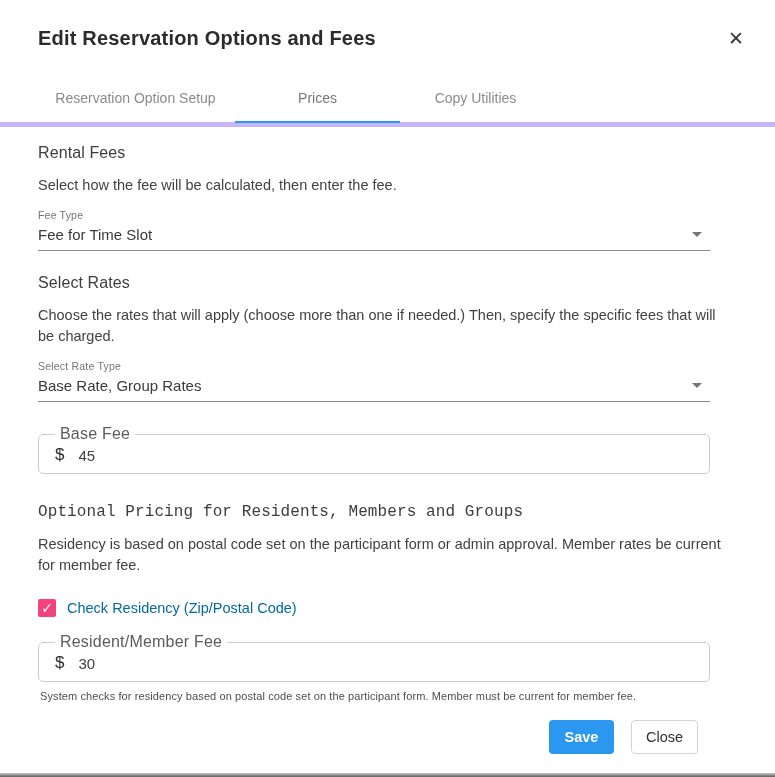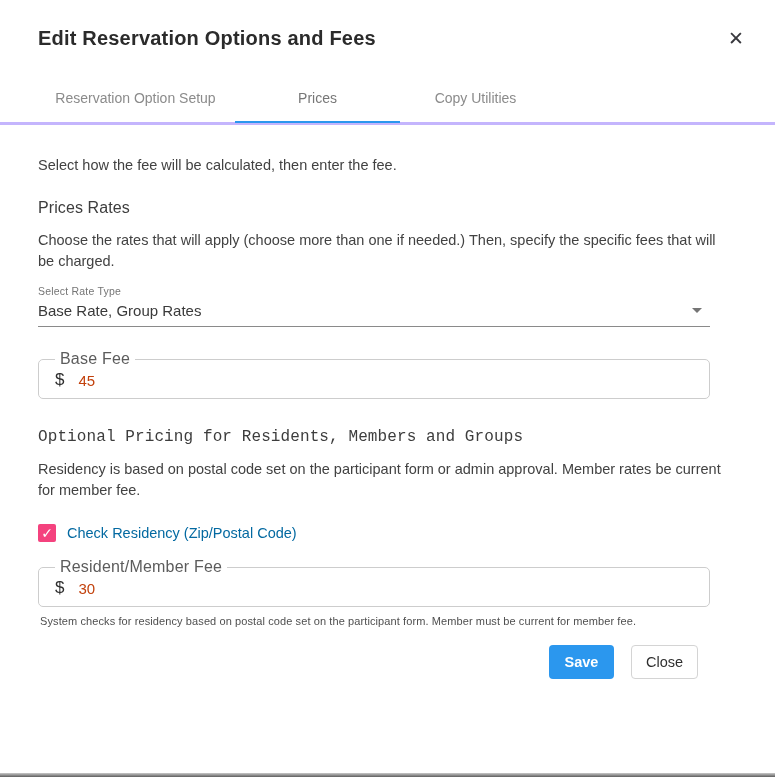--- a/index.html
+++ b/index.html
@@ -40,21 +40,21 @@
     text-align: center;
     color: #38383d;
     cursor: pointer;
     font-weight: 400;
   }
   
   .tab-bar {
     display: flex;
     margin-top: 24px;
     padding-left: 36px;
-    border-bottom: 3px solid #c4b5fd;
+    border-bottom: 5px solid #c4b5fd;
   }
   .tab {
     height: 48px;
     display: flex;
     align-items: center;
     justify-content: center;
     font-size: 14px;
     color: #8b8b8b;
     cursor: pointer;
     position: relative;
@@ -142,21 +142,21 @@
     font-size: 17px;
     font-weight: 500;
     color: #2f2f2f;
     margin-right: 14px;
   }
   .fee-input {
     border: none;
     outline: none;
     font-family: "Liberation Sans", "DejaVu Sans", sans-serif;
     font-size: 15px;
-    color: #c2410c;
+    color: #404040;
     width: 560px;
     background: transparent;
   }
   .gap-lg { margin-top: 23px; }
   .gap-xl { margin-top: 29px; font-family: Liberation Mono, monospace; }
   
   .checkbox-row {
     display: flex;
     align-items: center;
     margin-top: 23px;
@@ -237,24 +237,32 @@
   </div>
 
   <div class="tab-bar">
     <div class="tab t1">Reservation Option Setup</div>
     <div class="tab t2 active">Prices</div>
     <div class="tab t3">Copy Utilities</div>
   </div>
 
   <div class="content">
 
+    <div class="section-heading">Rental Fees</div>
     <div class="section-desc">Select how the fee will be calculated, then enter the fee.</div>
 
-
-    <div class="section-heading gap-lg">Prices Rates</div>
+    <div class="mat-select">
+      <div class="small-label">Fee Type</div>
+      <div class="value-row">
+        <span class="value">Fee for Time Slot</span>
+        <span class="arrow-down"></span>
+      </div>
+    </div>
+
+    <div class="section-heading gap-lg">Select Rates</div>
     <div class="section-desc">Choose the rates that will apply (choose more than one if needed.) Then, specify the specific fees that will be charged.</div>
 
     <div class="mat-select">
       <div class="small-label">Select Rate Type</div>
       <div class="value-row">
         <span class="value">Base Rate, Group Rates</span>
         <span class="arrow-down"></span>
       </div>
     </div>
 

